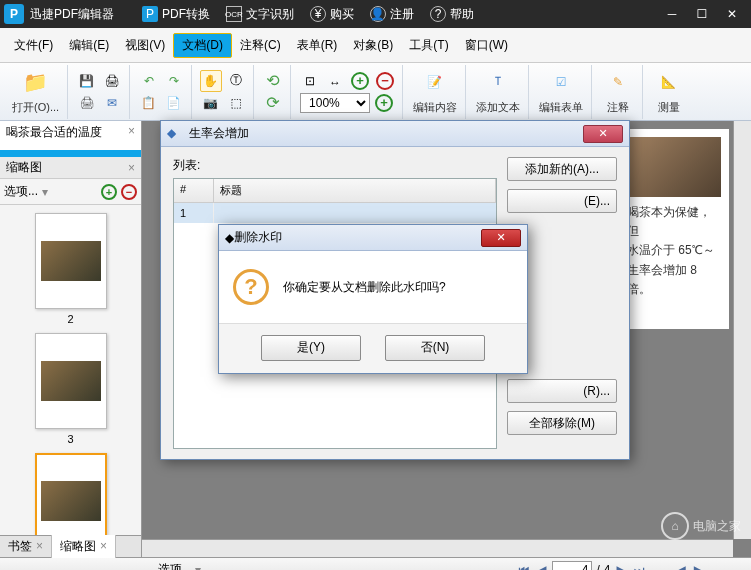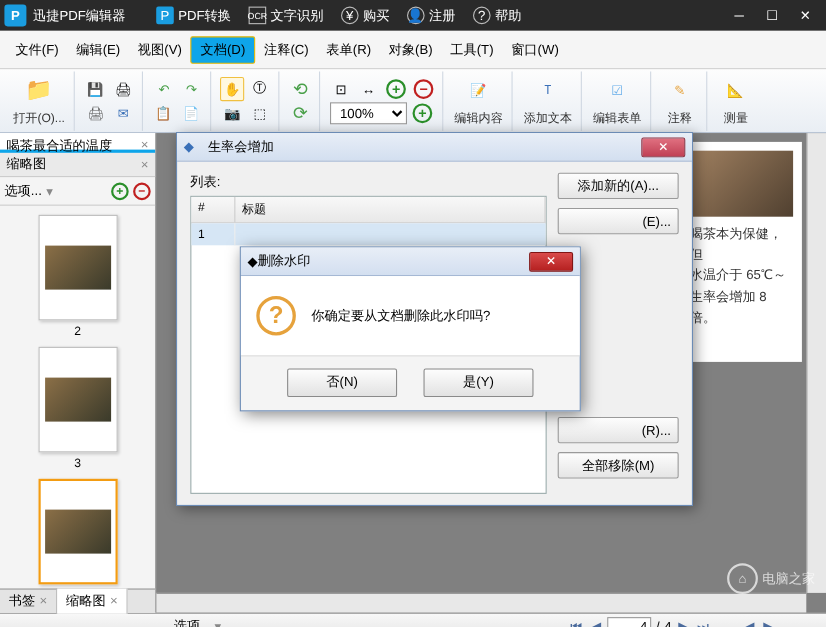--- a/index.html
+++ b/index.html
@@ -17,21 +17,21 @@
 .ribbon{height:58px;background:linear-gradient(#fdfdfd,#e9eef4);border-bottom:1px solid #b8c4d4;display:flex;align-items:center;padding:0 4px;gap:2px}
 .rgrp{display:flex;flex-direction:column;align-items:center;padding:0 6px;height:54px;justify-content:center;border-right:1px solid #d0d8e2}
 .rgrp .row{display:flex;gap:3px;align-items:center}
 .rgrp.big{flex-direction:column;justify-content:space-between;padding:4px 8px}
 .ribbtn{width:22px;height:22px;display:flex;align-items:center;justify-content:center;cursor:pointer;border-radius:2px}
 .ribbtn.big{width:32px;height:26px}
 .riblabel{font-size:11px;color:#333;margin-top:2px}
 .zoom-sel{height:20px;border:1px solid #999;background:#fff;padding:0 4px;width:70px}
 .workspace{display:flex;height:calc(570px - 28px - 24px - 58px - 24px);background:#aaa}
 .sidebar{width:142px;background:#f4f4f4;border-right:1px solid #999;display:flex;flex-direction:column}
-.sb-top{height:18px;border-bottom:3px solid #0ea5e9;padding:3px 6px;font-size:11px;background:#fff}
+.sb-top{height:36px;border-bottom:7px solid #0ea5e9;padding:3px 6px;font-size:11px;background:#fff}
 .sb-panel-title{height:22px;background:#eaeaea;border-bottom:1px solid #ccc;padding:3px 6px;display:flex;align-items:center;justify-content:space-between}
 .sb-opts{height:26px;border-bottom:1px solid #ccc;display:flex;align-items:center;padding:0 4px;gap:4px}
 .thumbs{flex:1;overflow:auto;padding:8px;display:flex;flex-direction:column;align-items:center;gap:8px}
 .thumb{width:90px;display:flex;flex-direction:column;align-items:center}
 .thumb .pg{width:72px;height:96px;background:#fff;border:1px solid #bbb;box-shadow:1px 1px 3px rgba(0,0,0,.2);display:flex;align-items:center;justify-content:center}
 .thumb.sel .pg{border:2px solid #f39c12}
 .thumb .num{margin-top:4px;font-size:11px}
 .thumb .pg .img{width:60px;height:40px;background:linear-gradient(135deg,#8b6f47,#3a3a2a)}
 .sb-tabs{height:22px;background:#e4e4e4;border-top:1px solid #999;display:flex;align-items:center}
 .sb-tab{padding:3px 8px;font-size:11px;border-right:1px solid #bbb;cursor:pointer}
@@ -316,21 +316,21 @@
   <div class="c-title">
     <span class="dlg-ico">◆</span>
     <span>删除水印</span>
     <div class="c-x">✕</div>
   </div>
   <div class="c-body">
     <div class="c-ico">?</div>
     <div>你确定要从文档删除此水印吗?</div>
   </div>
   <div class="c-btns">
+    <div class="cbtn">是(Y)</div>
     <div class="cbtn">否(N)</div>
-    <div class="cbtn">是(Y)</div>
   </div>
 </div>
 
 <div class="watermark-logo">
   <div class="house">⌂</div>
   <span>电脑之家</span>
 </div>
 
 </body></html>

